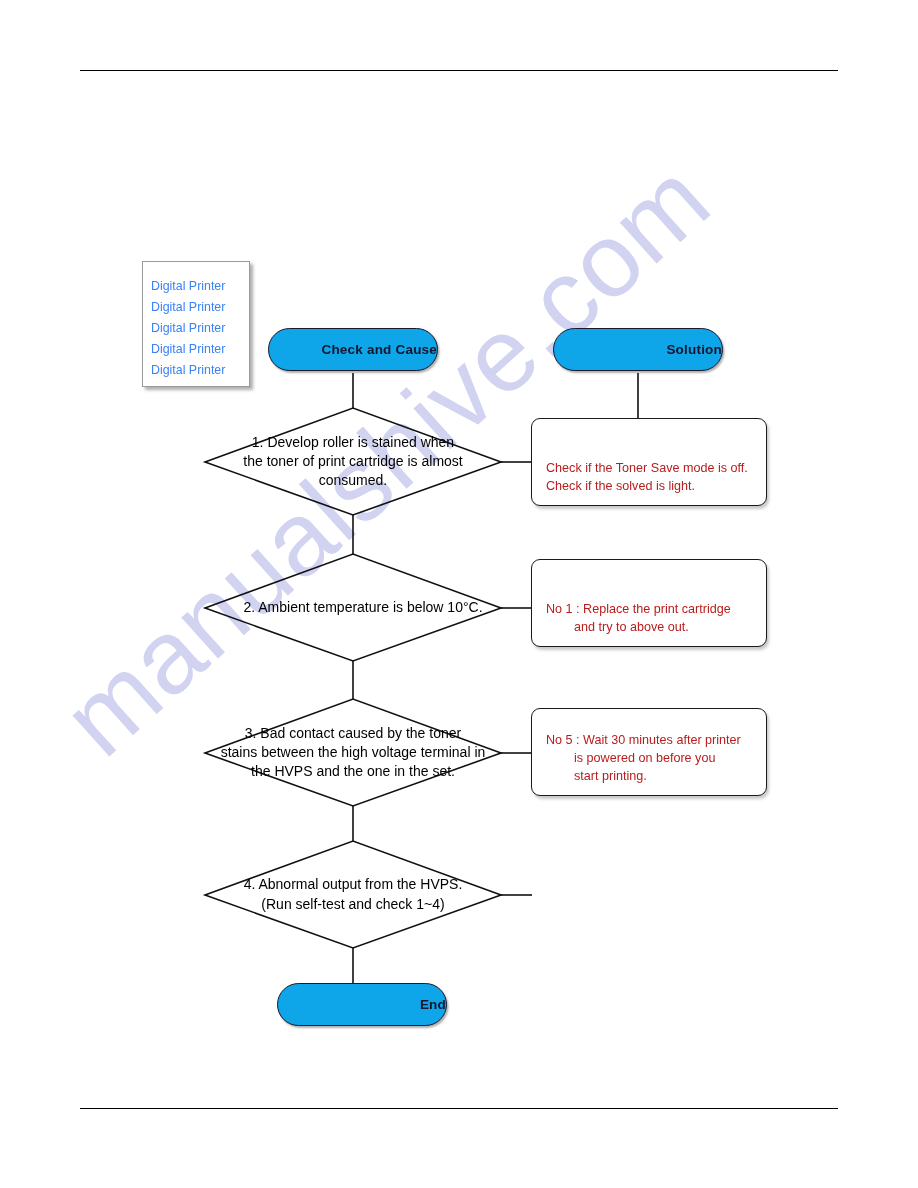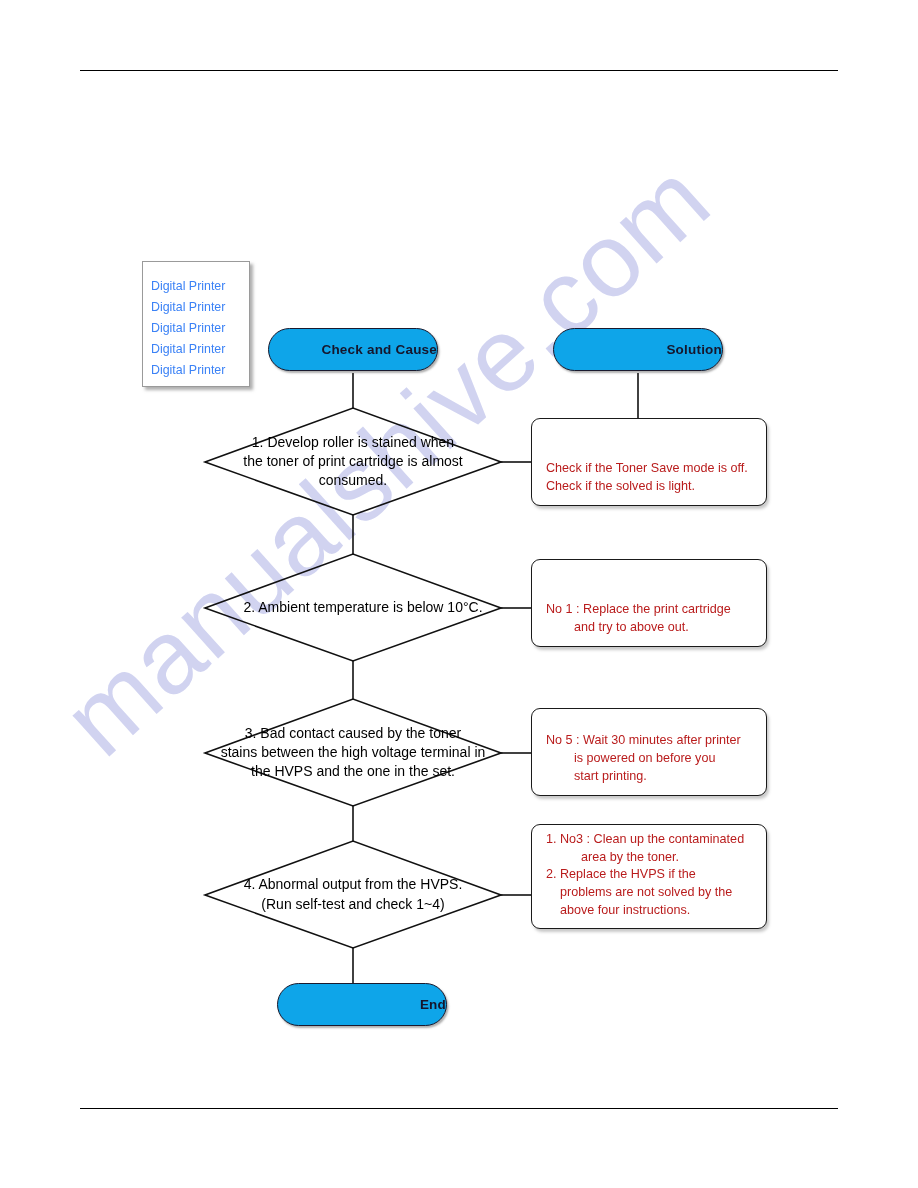--- a/index.html
+++ b/index.html
@@ -227,25 +227,18 @@
     <span class="ln">No 1 : Replace the print cartridge</span>
     <span class="ln">        and try to above out.</span>
   </div>
 
   <div class="node solbox" style="left:436px; top:490px; width:236px; height:88px;">
     <span class="ln">No 5 : Wait 30 minutes after printer</span>
     <span class="ln">        is powered on before you</span>
     <span class="ln">        start printing.</span>
   </div>
 
-  <div class="node solbox" style="left:436px; top:606px; width:236px; height:105px; padding-top:8px; padding-bottom:8px;">
-    <span class="ln">1. No3 : Clean up the contaminated</span>
-    <span class="ln">          area by the toner.</span>
-    <span class="ln">2. Replace the HVPS if the</span>
-    <span class="ln">    problems are not solved by the</span>
-    <span class="ln">    above four instructions.</span>
-  </div>
 
   <div class="node terminal" style="left:182px; top:765px; width:170px; height:43px;">
     <span>End</span>
   </div>
 
 </div>
 
 </body></html>

